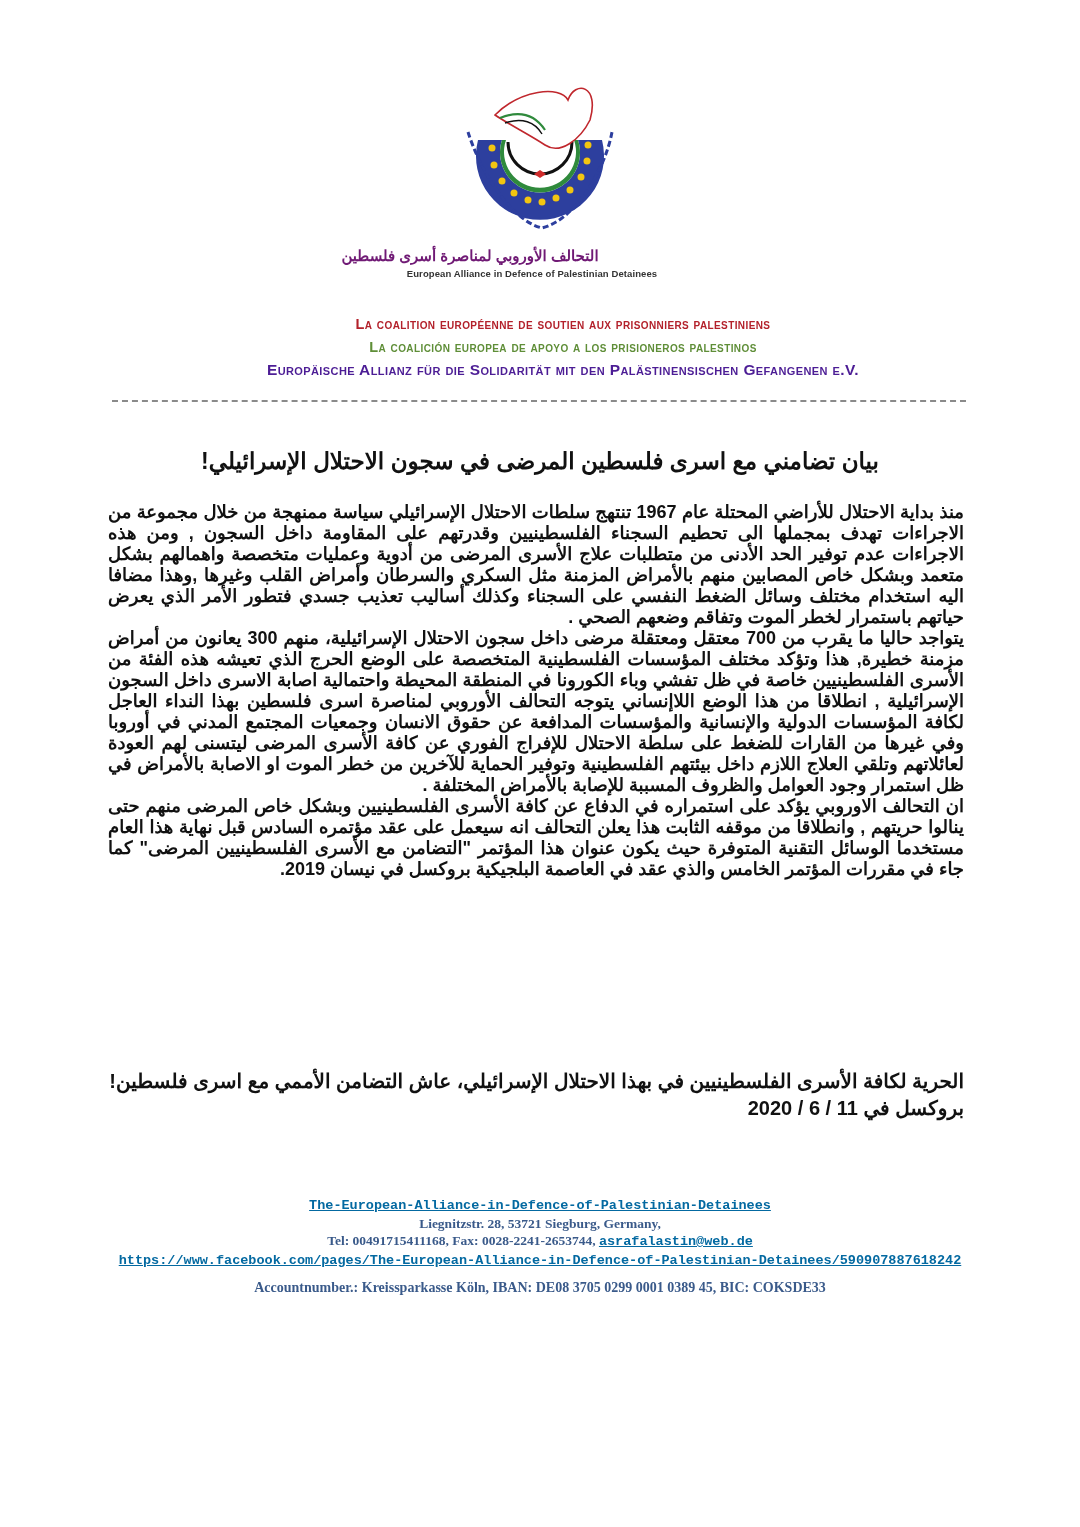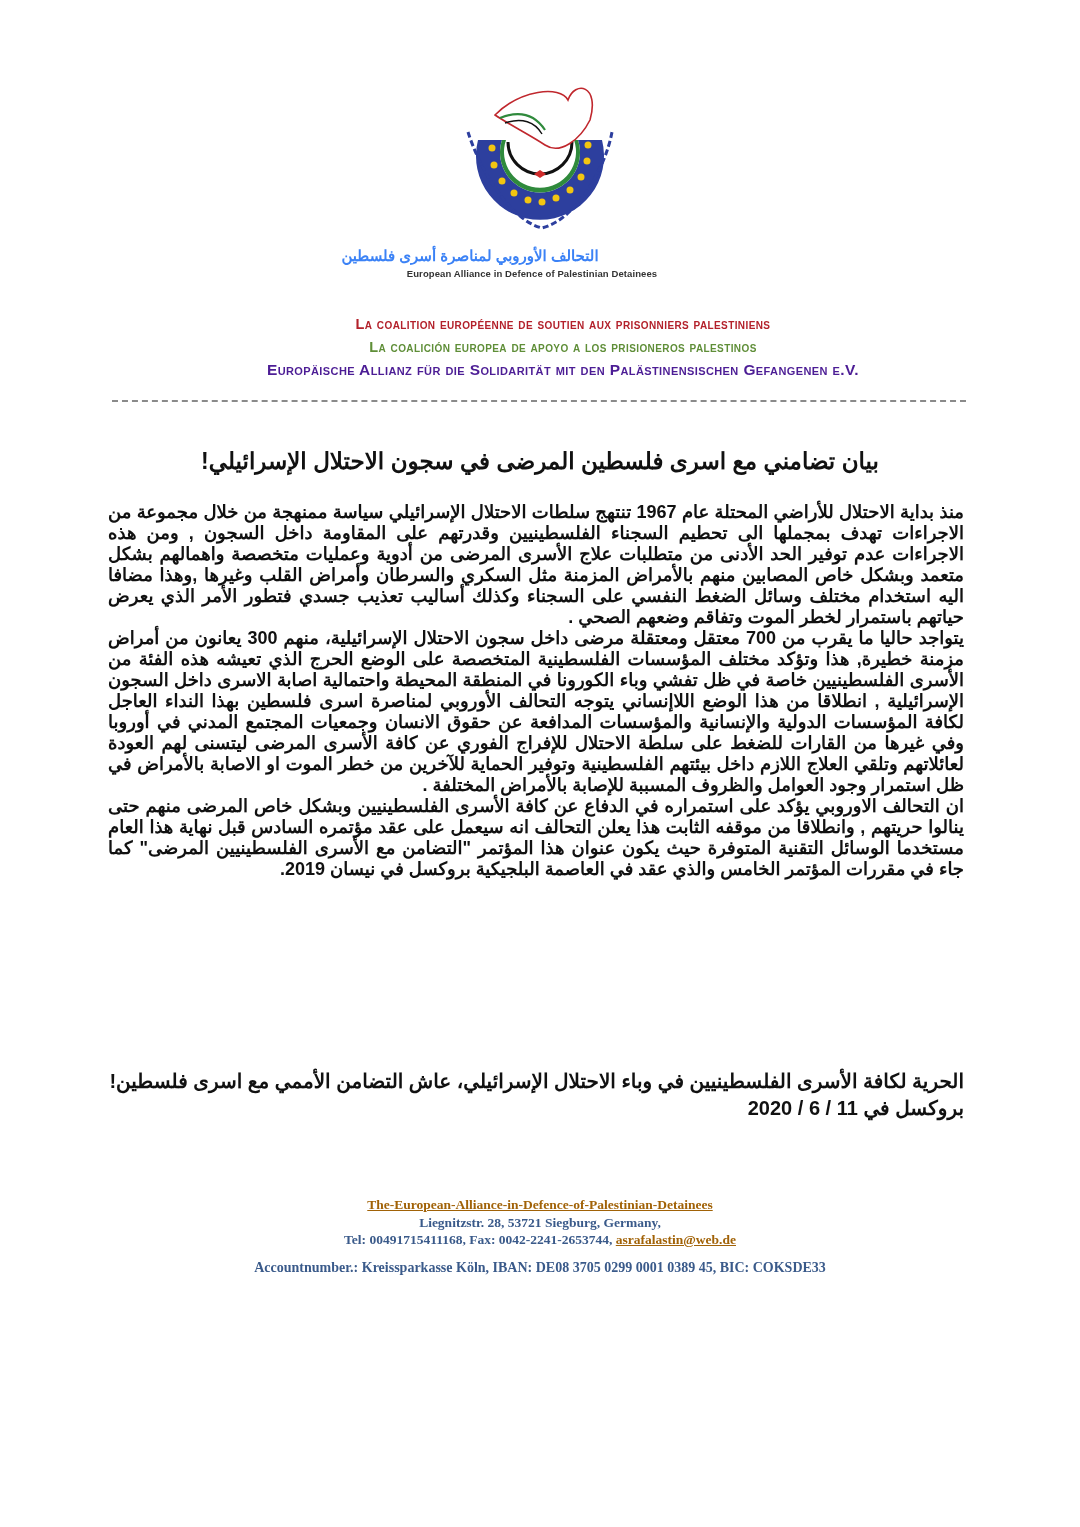--- a/index.html
+++ b/index.html
@@ -1,31 +1,31 @@
 <!DOCTYPE html>
 <html><head>
 <meta charset="utf-8">
 <style>
   html, body { margin: 0; padding: 0; background: #ffffff; }
   body { width: 1080px; height: 1527px; position: relative; overflow: hidden; font-family: "Liberation Sans", sans-serif; color: #111; }
   .logo { position: absolute; left: 450px; top: 70px; width: 180px; height: 180px; }
-  .logo-ar { position: absolute; left: 0; width: 940px; top: 247px; text-align: center; font-size: 15px; font-weight: bold; direction: rtl; color: #3b82f6; }
+  .logo-ar { position: absolute; left: 0; width: 940px; top: 247px; text-align: center; font-size: 15px; font-weight: bold; direction: rtl; color: #701a75; }
   .logo-en { position: absolute; left: 0; width: 1064px; top: 268px; text-align: center; font-size: 9.5px; font-weight: bold; color: #333; letter-spacing: 0.1px; }
   .orgline { position: absolute; left: 0; width: 1080px; text-align: center; font-weight: bold; font-variant: small-caps; letter-spacing: 0.4px; margin-left: 23px; }
   .org-fr { top: 316px; font-size: 14.5px; color: #b3212b; }
   .org-es { top: 339px; font-size: 14.5px; color: #5f8e38; }
   .org-de { top: 361px; font-size: 15.5px; color: #4c1d95; }
   .rule { position: absolute; left: 112px; width: 854px; top: 400px; border-top: 2px dashed #8a8a8a; height: 0; }
   .title { position: absolute; left: 160px; width: 760px; top: 448px; direction: rtl; text-align: center; font-size: 23px; font-weight: bold; }
   .body { position: absolute; left: 108px; width: 856px; top: 502px; direction: rtl; text-align: justify; text-align-last: right; font-size: 18px; line-height: 21px; font-weight: bold; }
   .body p { margin: 0; }
   .closing { position: absolute; left: 108px; width: 856px; top: 1068px; direction: rtl; text-align: right; font-size: 20px; line-height: 27px; font-weight: bold; }
   .closing p { margin: 0; }
   .footer { position: absolute; left: 0; width: 1080px; top: 1196px; text-align: center; font-family: "Liberation Serif", serif; font-weight: bold; font-size: 13.5px; line-height: 17.5px; color: #3a5a8a; }
-  .footer a { color: #a16207; text-decoration: underline; }
+  .footer a { color: #0369a1; text-decoration: underline; font-family: Liberation Mono, monospace; }
   .footer .acct { margin-top: 10px; font-size: 14px; }
 </style>
 </head>
 <body>
 
 <div class="logo">
   <svg width="180" height="180" viewBox="0 0 180 180">
     <path d="M28 70 A64 64 0 1 0 152 70 L128 70 A40 40 0 1 1 52 70 Z" fill="#2d3f9e"></path>
     <path d="M52 70 A40 40 0 1 0 128 70 L124 70 A36 36 0 1 1 56 70 Z" fill="#2f8a3c"></path>
     <path d="M58 72 A32 32 0 1 0 122 72" fill="none" stroke="#111" stroke-width="3"></path>
@@ -59,22 +59,23 @@
 
 <h1 class="title" style="margin:0">بيان تضامني مع اسرى فلسطين المرضى في سجون الاحتلال الإسرائيلي!</h1>
 
 <div class="body">
   <p>منذ بداية الاحتلال للأراضي المحتلة عام 1967 تنتهج سلطات الاحتلال الإسرائيلي سياسة ممنهجة من خلال مجموعة من الاجراءات تهدف بمجملها الى تحطيم السجناء الفلسطينيين وقدرتهم على المقاومة داخل السجون , ومن هذه الاجراءات عدم توفير الحد الأدنى من متطلبات علاج الأسرى المرضى من أدوية وعمليات متخصصة واهمالهم بشكل متعمد وبشكل خاص المصابين منهم بالأمراض المزمنة مثل السكري والسرطان وأمراض القلب وغيرها ,وهذا مضافا اليه استخدام مختلف وسائل الضغط النفسي على السجناء وكذلك أساليب تعذيب جسدي فتطور الأمر الذي يعرض حياتهم باستمرار لخطر الموت وتفاقم وضعهم الصحي .</p>
   <p>يتواجد حاليا ما يقرب من 700 معتقل ومعتقلة مرضى داخل سجون الاحتلال الإسرائيلية، منهم 300 يعانون من أمراض مزمنة خطيرة, هذا وتؤكد مختلف المؤسسات الفلسطينية المتخصصة على الوضع الحرج الذي تعيشه هذه الفئة من الأسرى الفلسطينيين خاصة في ظل تفشي وباء الكورونا في المنطقة المحيطة واحتمالية اصابة الاسرى داخل السجون الإسرائيلية , انطلاقا من هذا الوضع اللاإنساني يتوجه التحالف الأوروبي لمناصرة اسرى فلسطين بهذا النداء العاجل لكافة المؤسسات الدولية والإنسانية والمؤسسات المدافعة عن حقوق الانسان وجمعيات المجتمع المدني في أوروبا وفي غيرها من القارات للضغط على سلطة الاحتلال للإفراج الفوري عن كافة الأسرى المرضى ليتسنى لهم العودة لعائلاتهم وتلقي العلاج اللازم داخل بيئتهم الفلسطينية وتوفير الحماية للآخرين من خطر الموت او الاصابة بالأمراض في ظل استمرار وجود العوامل والظروف المسببة للإصابة بالأمراض المختلفة .</p>
   <p>ان التحالف الاوروبي يؤكد على استمراره في الدفاع عن كافة الأسرى الفلسطينيين وبشكل خاص المرضى منهم حتى ينالوا حريتهم , وانطلاقا من موقفه الثابت هذا يعلن التحالف انه سيعمل على عقد مؤتمره السادس قبل نهاية هذا العام مستخدما الوسائل التقنية المتوفرة حيث يكون عنوان هذا المؤتمر "التضامن مع الأسرى الفلسطينيين المرضى" كما جاء في مقررات المؤتمر الخامس والذي عقد في العاصمة البلجيكية بروكسل في نيسان 2019.</p>
 </div>
 
 <div class="closing">
-  <p>الحرية لكافة الأسرى الفلسطينيين في وباء الاحتلال الإسرائيلي، عاش التضامن الأممي مع اسرى فلسطين!</p>
+  <p>الحرية لكافة الأسرى الفلسطينيين في بهذا الاحتلال الإسرائيلي، عاش التضامن الأممي مع اسرى فلسطين!</p>
   <p>بروكسل في 11 / 6 / 2020</p>
 </div>
 
 <div class="footer">
   <div><a href="#">The-European-Alliance-in-Defence-of-Palestinian-Detainees</a></div>
   <div>Liegnitzstr. 28, 53721 Siegburg, Germany,</div>
-  <div><span>Tel: 00491715411168,  Fax: 0042-2241-2653744, </span><a href="#">asrafalastin@web.de</a></div>
+  <div><span>Tel: 00491715411168,  Fax: 0028-2241-2653744, </span><a href="#">asrafalastin@web.de</a></div>
+  <div><a href="#">https://www.facebook.com/pages/The-European-Alliance-in-Defence-of-Palestinian-Detainees/590907887618242</a></div>
   <div class="acct">Accountnumber.: Kreissparkasse Köln, IBAN: DE08 3705 0299 0001 0389 45, BIC: COKSDE33</div>
 </div>
 
 </body></html>

